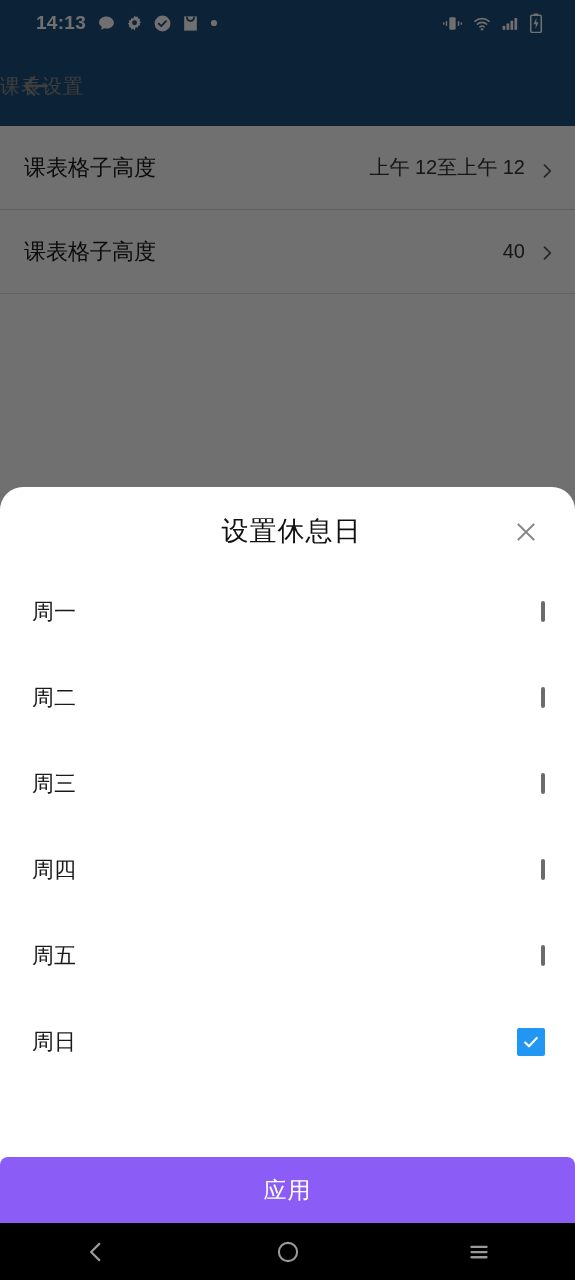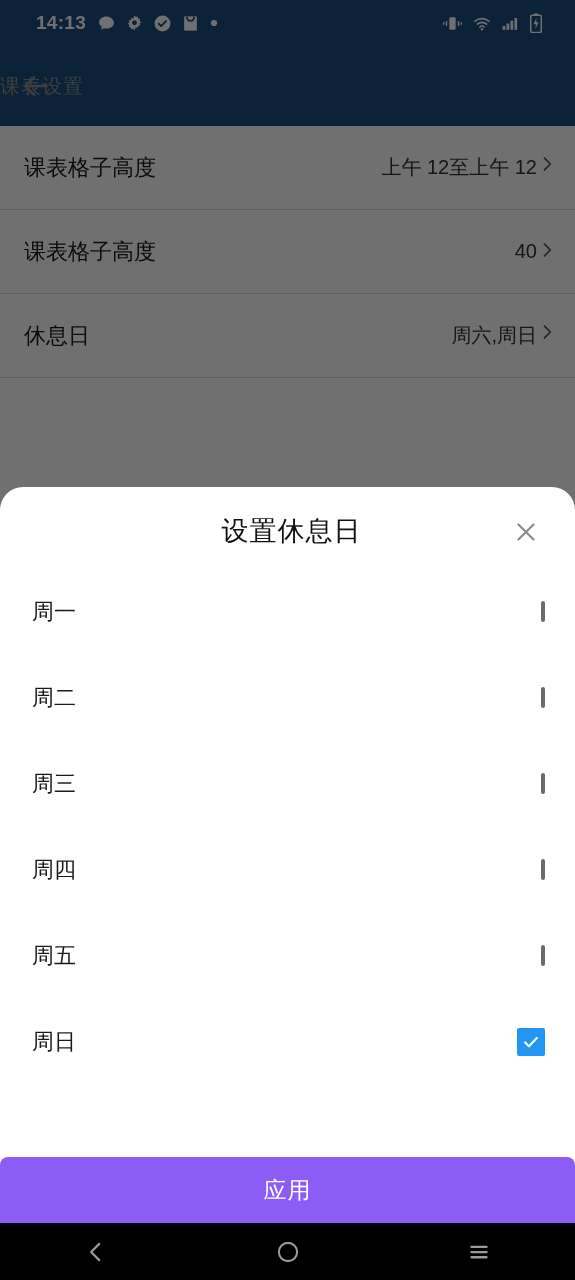--- a/index.html
+++ b/index.html
@@ -33,21 +33,21 @@
     font-size:20px; color:#8e8e8e; letter-spacing:1px;
   }
 
   .settings-list { position:absolute; top:126px; left:0; width:575px; }
   .srow {
     position:relative; height:84px; display:flex; align-items:center;
     padding:0 18px 0 24px; background:#ffffff;
     border-bottom:1px solid #dcdcdc;
   }
   .srow-label { font-size:22px; color:#1a1a1a; }
-  .srow-right { margin-left:auto; display:flex; align-items:flex-start; }
+  .srow-right { margin-left:auto; display:flex; align-items:flex-end; gap:12px; }
   .srow-value { font-size:20px; color:#333333; }
   .chev { display:block; }
 
   
   .scrim {
     position:absolute; top:0; left:0; width:575px; height:1223px;
     background:rgba(0,0,0,0.56); z-index:5;
   }
 
   
@@ -179,29 +179,20 @@
       <div class="srow">
         <span class="srow-label">课表格子高度</span>
         <span class="srow-right">
           <span class="srow-value">40</span>
           <svg class="chev" width="20" height="20" viewBox="0 0 24 24">
             <path d="M9 5l7 7-7 7" stroke="#555" stroke-width="2.1" fill="none" stroke-linecap="round" stroke-linejoin="round"></path>
           </svg>
         </span>
       </div>
 
-      <div class="srow">
-        <span class="srow-label">休息日</span>
-        <span class="srow-right">
-          <span class="srow-value">周六,周日</span>
-          <svg class="chev" width="20" height="20" viewBox="0 0 24 24">
-            <path d="M9 5l7 7-7 7" stroke="#555" stroke-width="2.1" fill="none" stroke-linecap="round" stroke-linejoin="round"></path>
-          </svg>
-        </span>
-      </div>
 
     </div>
   </div>
 
   <div class="scrim"></div>
 
   <div class="sheet">
 
     <div class="sheet-head">
       <div class="sheet-title">设置休息日</div>

